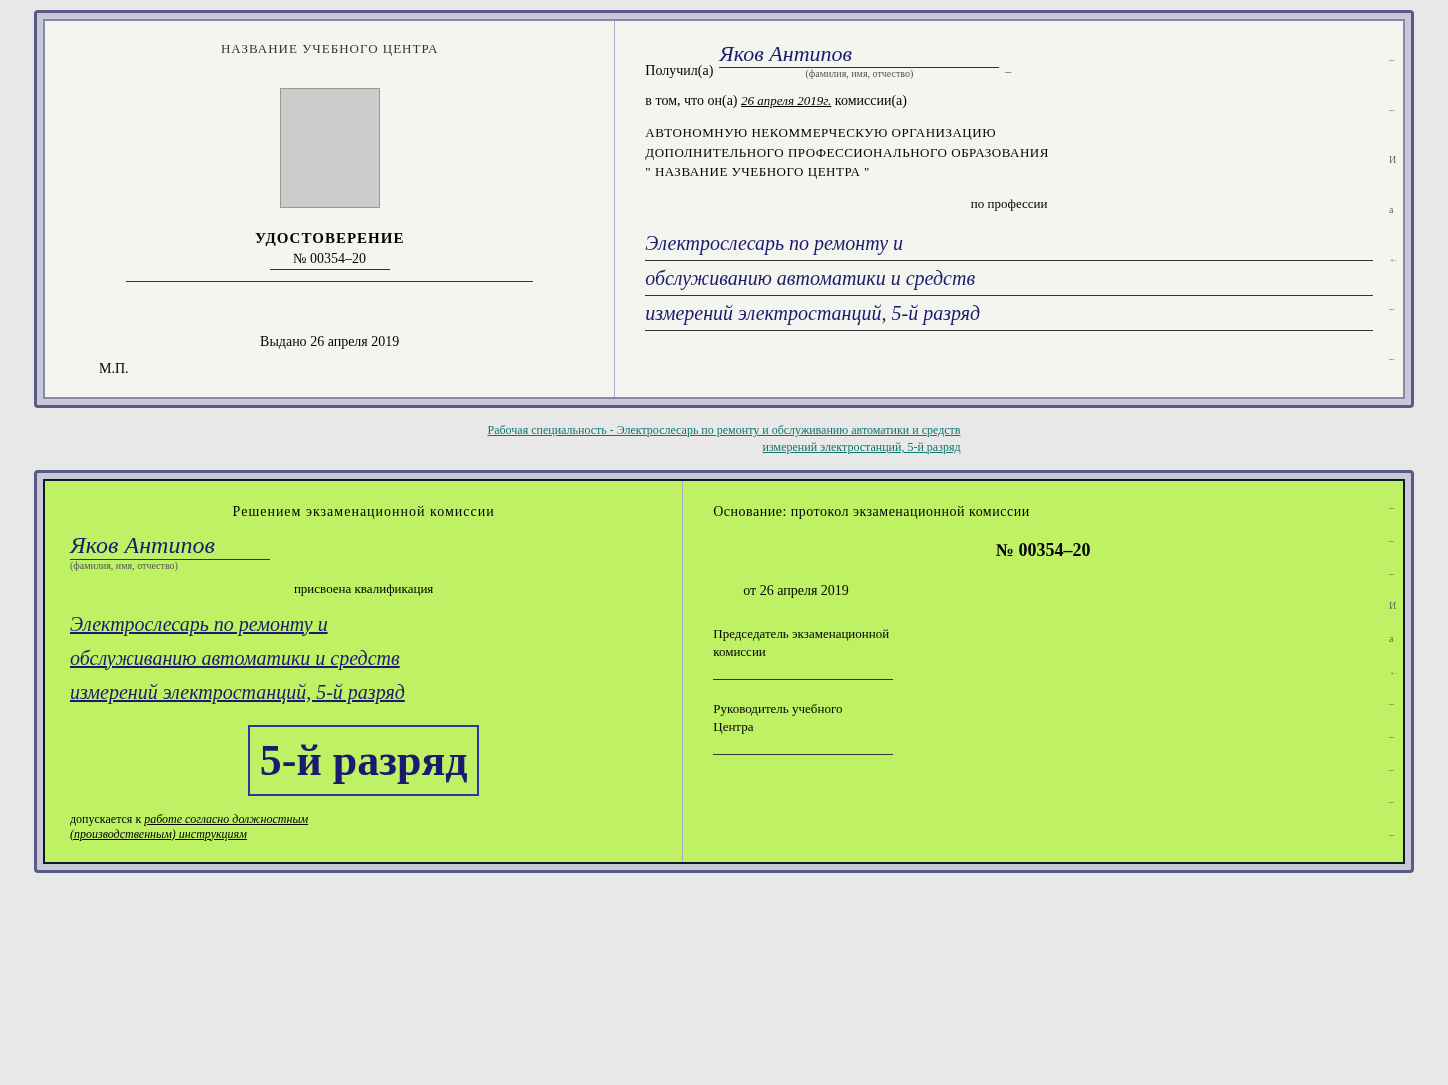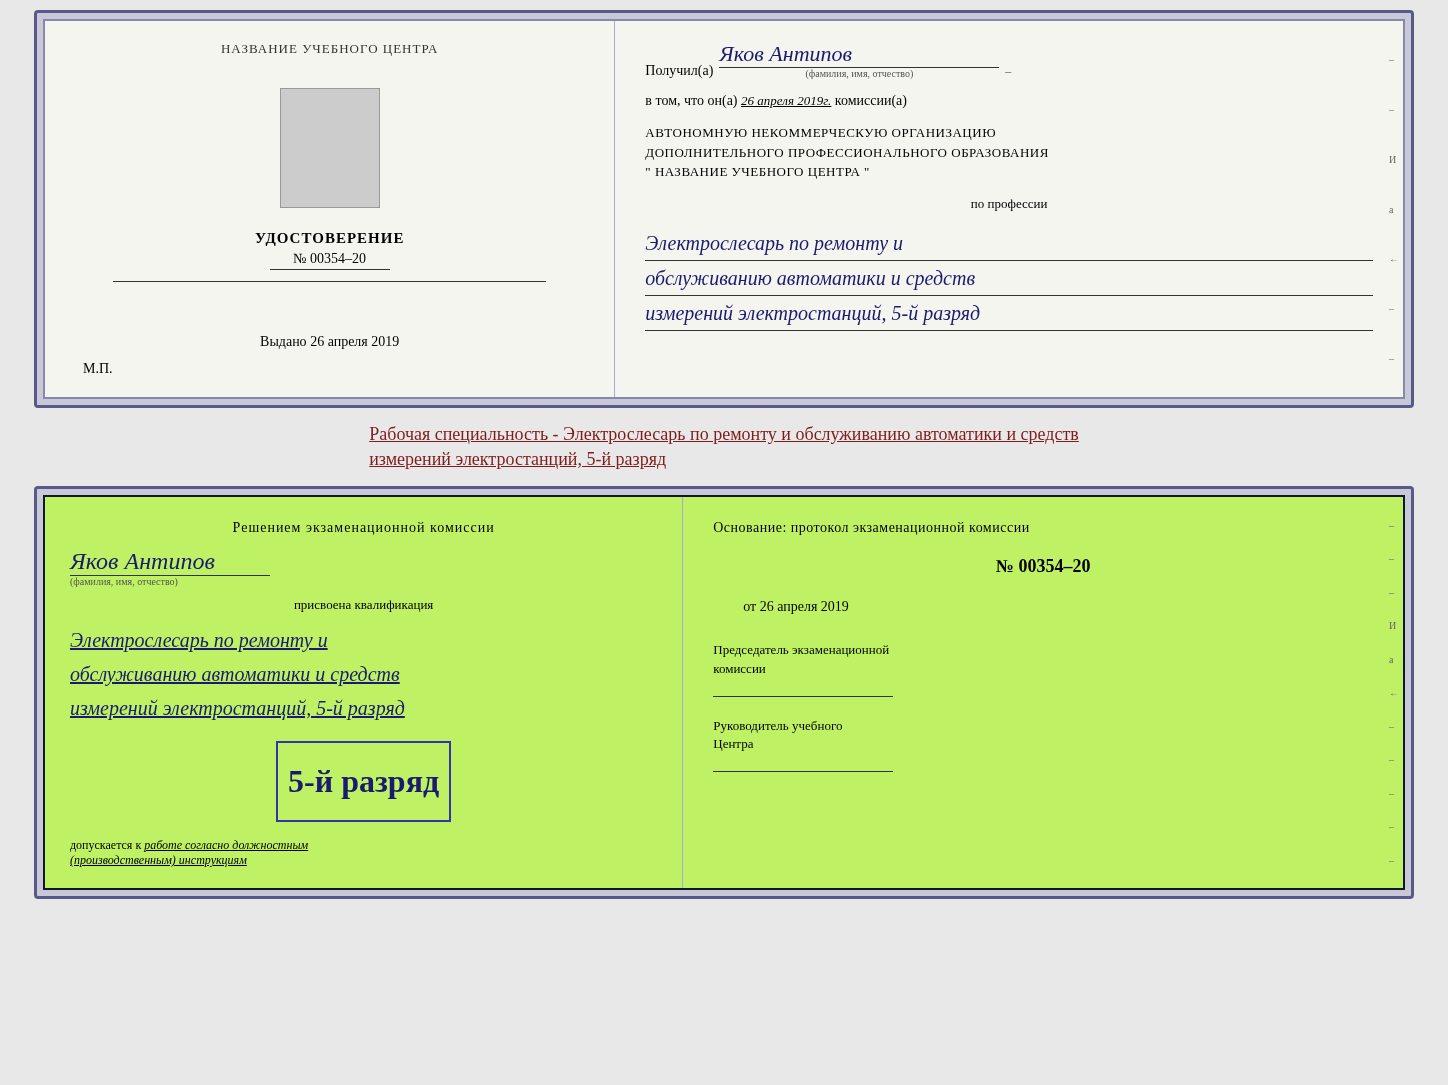--- a/index.html
+++ b/index.html
@@ -27,21 +27,21 @@
       background: #f5f5f0;
       border: 2px solid #8888aa;
       display: flex;
       width: 100%;
       min-height: 380px;
     }
 
     .doc-left {
       width: 42%;
       border-right: 1px solid #aaaacc;
-      padding: 20px 14px;
+      padding: 20px 30px;
       display: flex;
       flex-direction: column;
       align-items: center;
       justify-content: space-between;
       position: relative;
     }
 
     .doc-right {
       width: 58%;
       padding: 20px 30px;
@@ -166,25 +166,26 @@
       font-family: 'Brush Script MT', cursive;
       font-size: 20px;
       font-style: italic;
       color: #1a1a6e;
       display: block;
       line-height: 1.7;
     }
 
     
     .between-text {
-      font-size: 18px;
-      color: #7f1d1d;
+      font-size: 12px;
+      color: #0f766e;
       padding: 6px 10px;
       text-decoration: underline;
       line-height: 1.4;
+      text-align: right;
     }
 
     
     .lower-doc-inner {
       background: #bef264;
       border: 2px solid #0f172a;
       display: flex;
       width: 100%;
       min-height: 380px;
     }
@@ -234,26 +235,26 @@
     .qualification-hand {
       font-family: 'Brush Script MT', cursive;
       font-size: 20px;
       font-style: italic;
       color: #1a1a6e;
       line-height: 1.7;
       text-decoration: underline;
     }
 
     .rank-big {
-      font-size: 32px;
+      font-size: 44px;
       font-weight: bold;
       color: #1a1a6e;
       text-align: center;
       border: 2px solid #3333aa;
-      padding: 20px 10px;
+      padding: 8px 10px;
       display: inline-block;
       margin: 6px 0;
     }
 
     .dopusk-text {
       font-size: 12px;
     }
 
     .dopusk-italic {
       font-style: italic;

